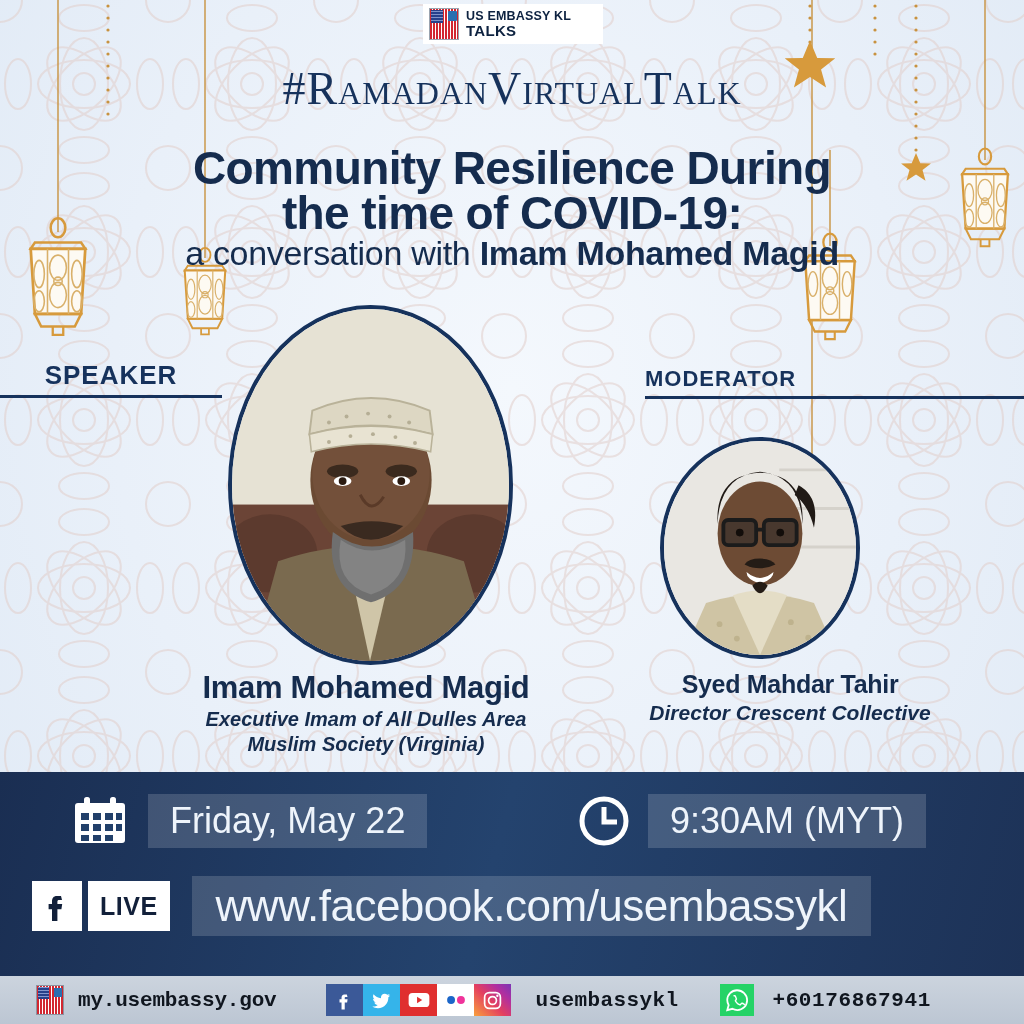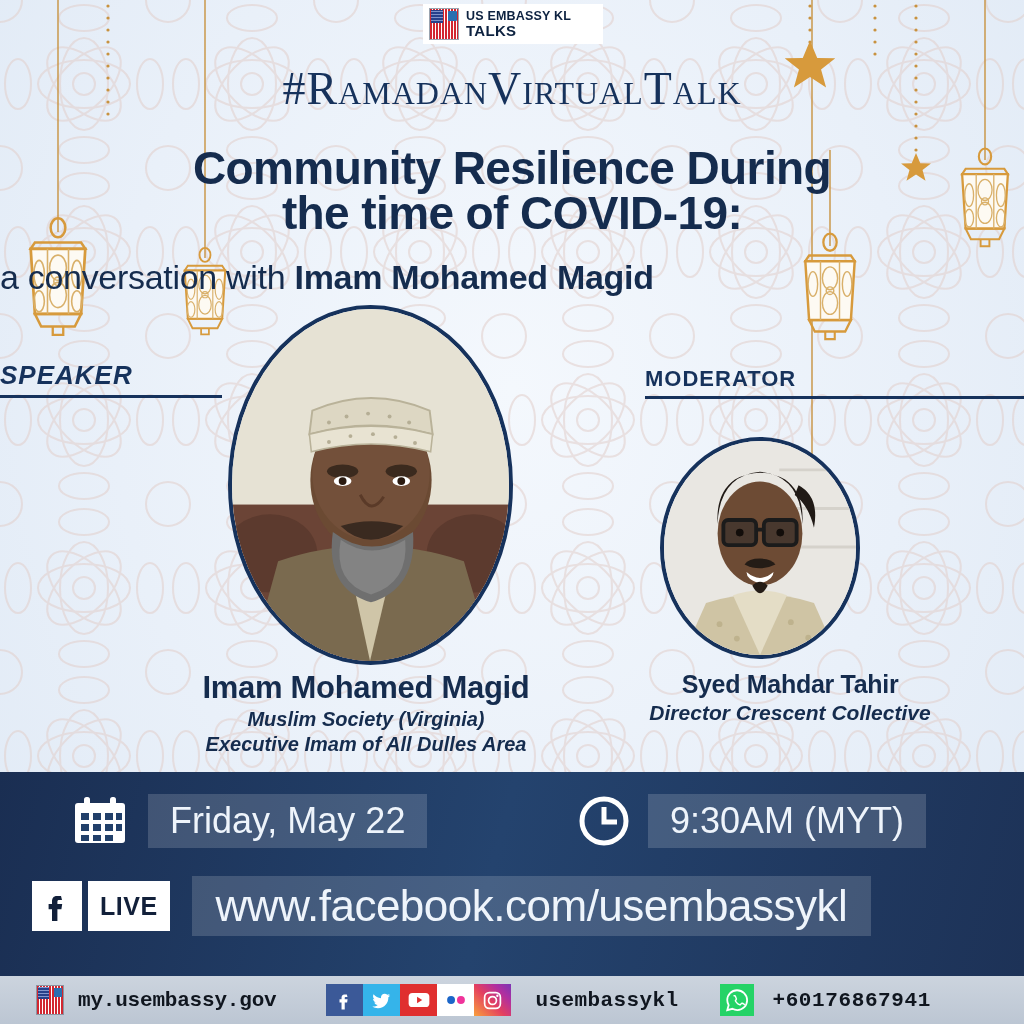--- a/index.html
+++ b/index.html
@@ -48,29 +48,29 @@
     font-size:46px;color:#16325c;font-variant:small-caps;letter-spacing:1px;
     font-weight:400;
   }
   .title1,.title2{
     position:absolute;left:0;right:0;text-align:center;
     color:#152c4e;font-weight:bold;letter-spacing:-.6px;
   }
   .title1{top:124px;font-size:46px;margin-top:17px;}
   .title2{top:186px;font-size:46px;}
   .subtitle{
-    position:absolute;left:0;right:0;top:258px;
+    position:absolute;left:0;right:0;top:234px;text-align:center;
     font-size:34px;color:#152c4e;letter-spacing:-.3px;
   }
   .subtitle .light{font-weight:300;}
   .subtitle .strong{font-weight:bold;}
 
   
   .role-speaker{
-    position:absolute;left:0;top:360px;width:222px;text-align:left;font-style:italic;
+    position:absolute;left:0;top:360px;width:222px;text-align:center;
   }
   .role-speaker .lbl{font-size:26px;font-weight:bold;color:#16325c;letter-spacing:1px;}
   .role-speaker .rule{margin-top:4px;height:3px;background:#16325c;width:222px;}
 
   .role-moderator{
     position:absolute;left:645px;top:366px;width:379px;
   }
   .role-moderator .lbl{font-size:22px;font-weight:bold;color:#16325c;letter-spacing:1px;}
   .role-moderator .rule{margin-top:4px;height:3px;background:#16325c;width:379px;}
 
@@ -371,22 +371,22 @@
       <circle cx="79" cy="95" r="4" fill="#120d0a"></circle>
       <circle cx="121" cy="95" r="4" fill="#120d0a"></circle>
       <path d="M84,128 Q100,136 116,128 Q112,122 100,122 Q88,122 84,128 Z" fill="#241c16"></path>
       <path d="M86,136 Q100,148 114,136 Q114,144 100,148 Q86,144 86,136 Z" fill="#ffffff"></path>
       <path d="M92,150 Q100,166 108,150 Q104,146 100,146 Q96,146 92,150 Z" fill="#241c16"></path>
     </svg>
   </div>
 
   <div class="name-block nb-speaker">
     <div class="nm">Imam Mohamed Magid</div>
+    <div class="rl">Executive Imam of All Dulles Area</div>
     <div class="rl">Muslim Society (Virginia)</div>
-    <div class="rl">Executive Imam of All Dulles Area</div>
   </div>
   <div class="name-block nb-moderator">
     <div class="nm">Syed Mahdar Tahir</div>
     <div class="rl">Director Crescent Collective</div>
   </div>
 
   <div class="footer">
 
     <div class="fr row-date">
       <svg class="icon-cal" viewBox="0 0 56 52">

